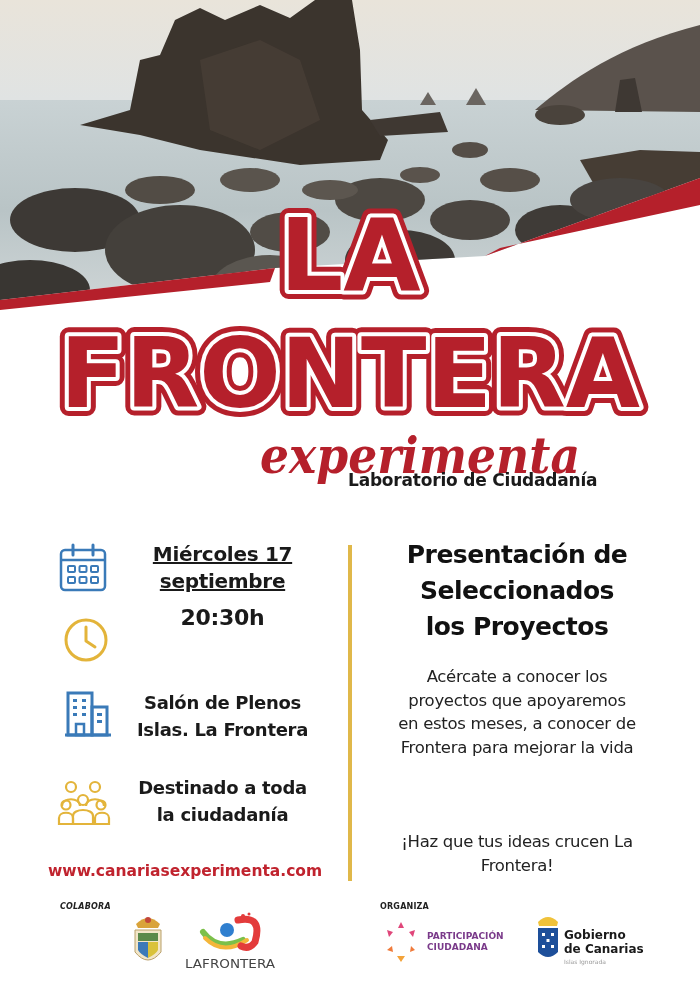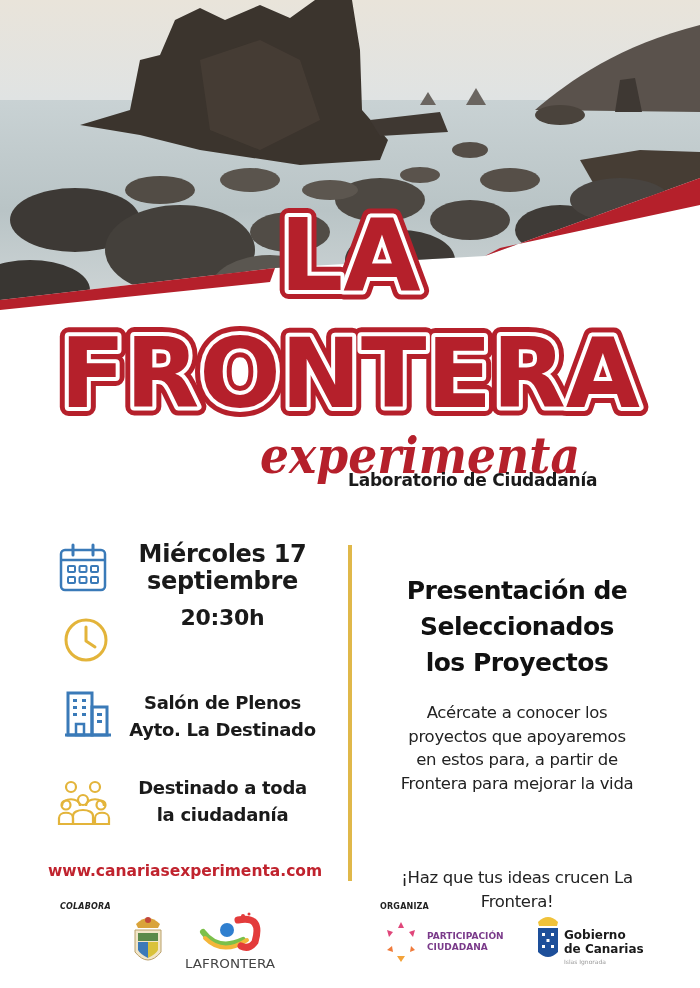--- a/index.html
+++ b/index.html
@@ -3,21 +3,21 @@
 <meta charset="utf-8">
 <style>
   html,body{margin:0;padding:0;background:#fff;}
   body{width:700px;height:988px;position:relative;overflow:hidden;font-family:"DejaVu Sans","Liberation Sans",sans-serif;color:#111;}
   .abs{position:absolute;}
   #hero{left:0;top:0;width:700px;height:320px;}
   #title-svg{left:0;top:195px;width:700px;height:310px;}
   .subtitle{left:348px;top:470px;width:280px;font-weight:bold;font-size:17px;color:#1a1a1a;letter-spacing:-0.2px;}
   .info-text{font-weight:bold;color:#1a1a1a;text-align:center;line-height:27px;letter-spacing:-0.3px;}
   .divider{left:348px;top:545px;width:4px;height:336px;background:#e0b84a;}
-  .right-col{left:362px;width:310px;text-align:center;margin-top:36px;}
+  .right-col{left:362px;width:310px;text-align:center;}
   .rtitle{font-weight:bold;font-size:25px;line-height:36px;color:#111;letter-spacing:-0.5px;}
   .rbody{font-size:16.5px;line-height:23.5px;color:#222;letter-spacing:-0.3px;}
   .web{left:48px;top:848px;font-weight:bold;font-size:15.5px;color:#c0232e;letter-spacing:0px;margin-top:14px;}
   .small-label{font-weight:bold;font-size:8px;color:#222;letter-spacing:0.2px;}
 </style>
 </head>
 <body>
 
 <svg id="hero" class="abs" viewBox="0 0 700 320" preserveAspectRatio="none">
   <defs>
@@ -94,21 +94,21 @@
   <line x1="35" y1="2" x2="35" y2="12" stroke="#3a7ab8" stroke-width="3" stroke-linecap="round"></line>
   <g fill="none" stroke="#3a7ab8" stroke-width="2">
     <rect x="10" y="23" width="7" height="6" rx="1"></rect>
       <rect x="21.5" y="23" width="7" height="6" rx="1"></rect>
       <rect x="33" y="23" width="7" height="6" rx="1"></rect>
     <rect x="10" y="34" width="7" height="6" rx="1"></rect>
       <rect x="21.5" y="34" width="7" height="6" rx="1"></rect>
       <rect x="33" y="34" width="7" height="6" rx="1"></rect>
   </g>
 </svg>
-<div class="abs info-text" style="left:120px;top:541px;width:205px;font-size:24px;">
+<div class="abs info-text" style="left:120px;top:541px;width:205px;font-size:20px;text-decoration:underline;">
   <div>Miércoles 17</div>
   <div>septiembre</div>
 </div>
 
 <svg class="abs" style="left:62px;top:616px;width:48px;height:48px" viewBox="0 0 48 48">
   <circle cx="24" cy="24" r="20" fill="none" stroke="#e3b43a" stroke-width="3"></circle>
   <polyline points="24,11 24,25 33,31" fill="none" stroke="#e3b43a" stroke-width="3" stroke-linecap="round" stroke-linejoin="round"></polyline>
 </svg>
 <div class="abs info-text" style="left:120px;top:604px;width:205px;font-size:22px;text-align:center;">20:30h</div>
 
@@ -123,21 +123,21 @@
     <rect x="9" y="23" width="4" height="3"></rect>
       <rect x="18" y="23" width="4" height="3"></rect>
     <rect x="33" y="23" width="5" height="3"></rect>
       <rect x="33" y="30" width="5" height="3"></rect>
   </g>
   <rect x="12" y="34" width="8" height="11" fill="none" stroke="#3a7ab8" stroke-width="2.5"></rect>
   <line x1="1" y1="45" x2="47" y2="45" stroke="#3a7ab8" stroke-width="3"></line>
 </svg>
 <div class="abs info-text" style="left:120px;top:689px;width:205px;font-size:18px;">
   <div>Salón de Plenos</div>
-  <div>Ayto. La Destinado</div>
+  <div>Islas. La Frontera</div>
 </div>
 
 <svg class="abs" style="left:57px;top:778px;width:54px;height:48px" viewBox="0 0 54 48">
   <g fill="none" stroke="#e3b43a" stroke-width="2.2">
     <circle cx="14" cy="9" r="5"></circle>
       <circle cx="38" cy="9" r="5"></circle>
     <path d="M5,28 C5,19 23,19 23,28"></path>
       <path d="M29,28 C29,19 47,19 47,28"></path>
     <circle cx="26" cy="22" r="5"></circle>
     <circle cx="9" cy="27" r="4.5"></circle>
@@ -158,21 +158,21 @@
 
 <div class="abs right-col rtitle" style="top:537px;">
   <div>Presentación de</div>
   <div>Seleccionados</div>
   <div>los Proyectos</div>
 </div>
 
 <div class="abs right-col rbody" style="top:665px;">
   <div>Acércate a conocer los</div>
   <div>proyectos que apoyaremos</div>
-  <div>en estos para, a partir de</div>
+  <div>en estos meses, a conocer de</div>
   <div>Frontera para mejorar la vida</div>
 </div>
 
 <div class="abs right-col rbody" style="top:830px;">
   <div>¡Haz que tus ideas crucen La</div>
   <div>Frontera!</div>
 </div>
 
 <div class="abs small-label" style="left:60px;top:902px;font-style:italic;">COLABORA</div>
 <div class="abs small-label" style="left:380px;top:902px;">ORGANIZA</div>

